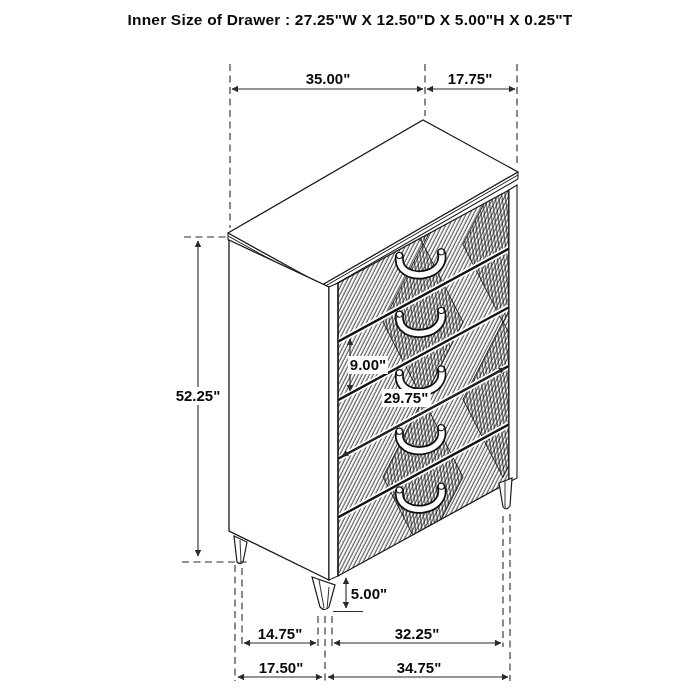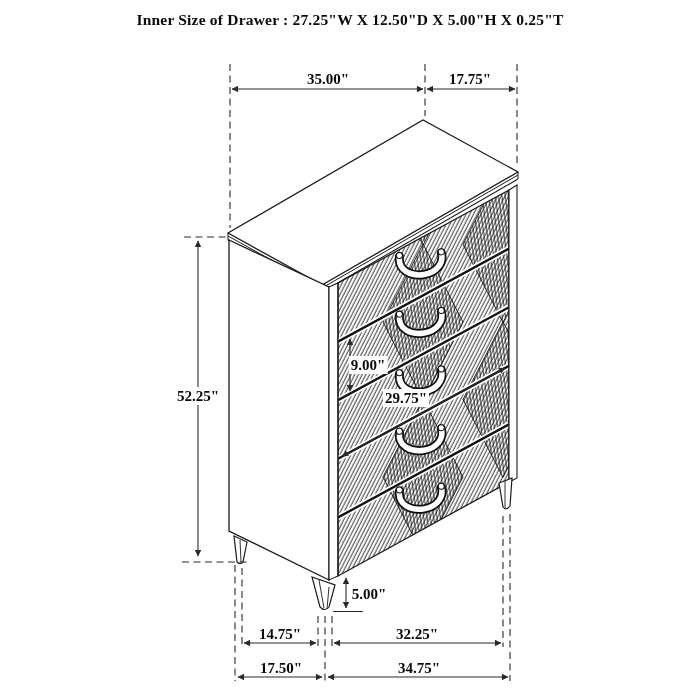--- a/index.html
+++ b/index.html
@@ -1,17 +1,17 @@
 <!DOCTYPE html>
 <html><head>
 <meta charset="utf-8">
 <style>
   html,body{margin:0;padding:0;background:#ffffff;}
   .stage{position:relative;width:700px;height:700px;background:#fff;overflow:hidden;
-         font-family:Liberation Serif, serif;}
+         font-family:Liberation Sans, sans-serif;}
   .title{position:absolute;left:0;right:0;top:11px;text-align:center;
          font-size:15.5px;font-weight:bold;color:#0a0a0a;letter-spacing:.2px;}
   .dim{position:absolute;transform:translateX(-50%);white-space:nowrap;
        font-size:15px;font-weight:bold;color:#0a0a0a;line-height:18px;}
   .boxed{background:#ffffff;padding:0 2px;}
   svg{position:absolute;left:0;top:0;}
 </style>
 </head>
 <body>
 

